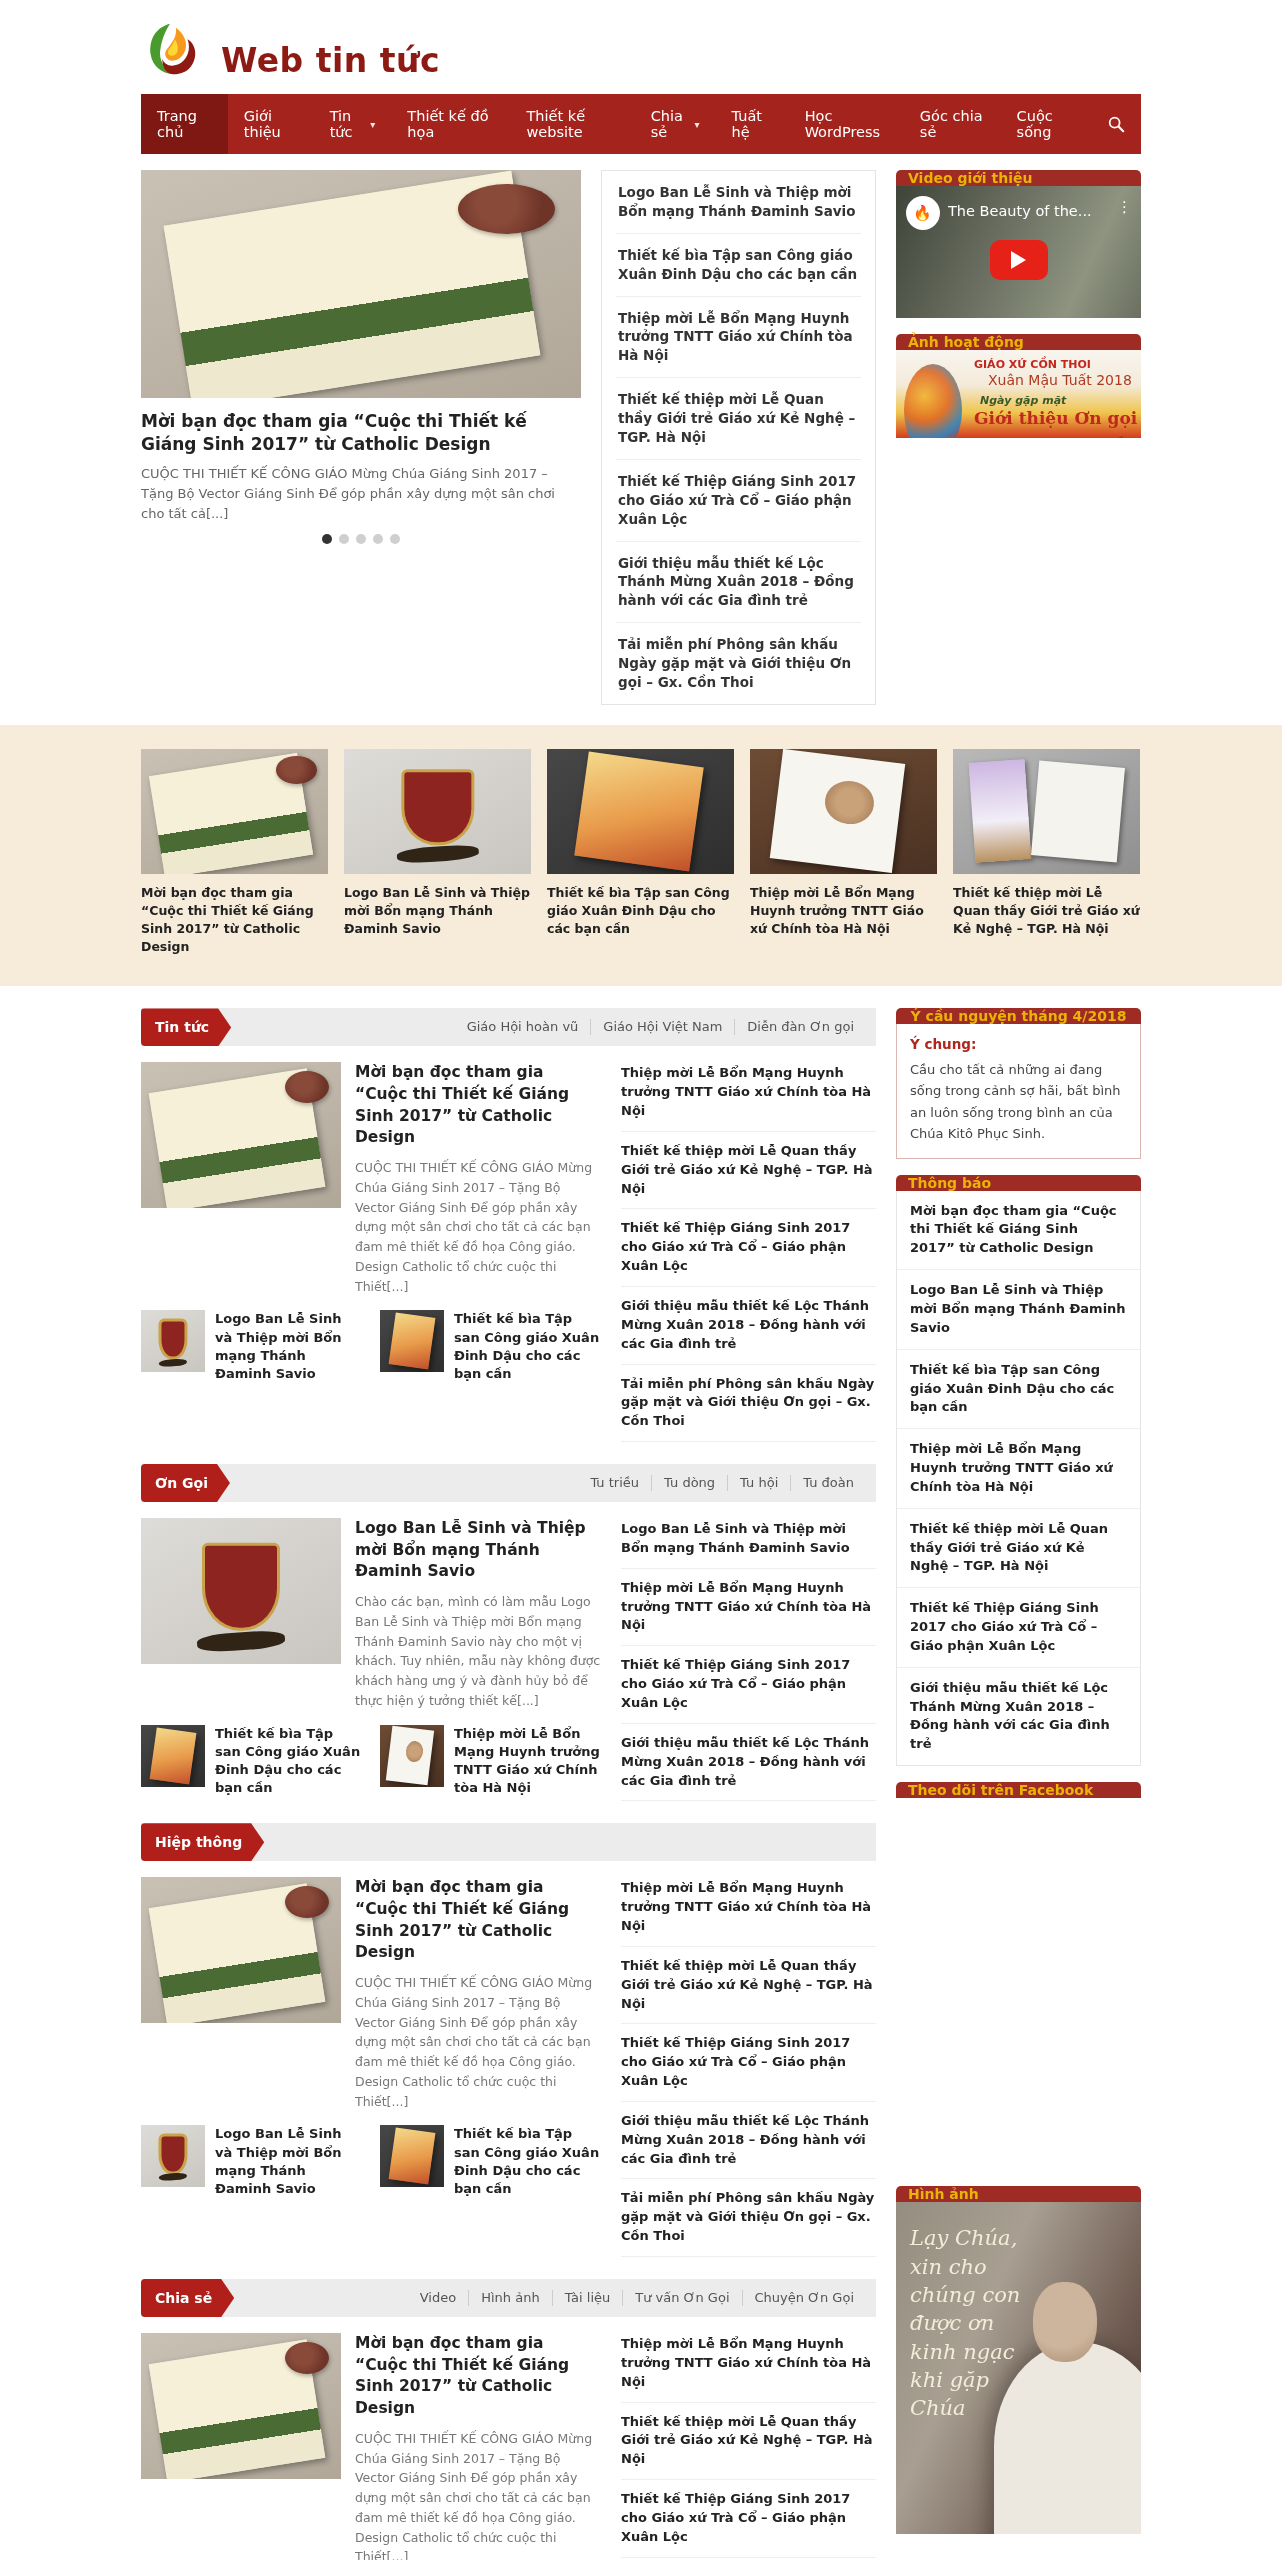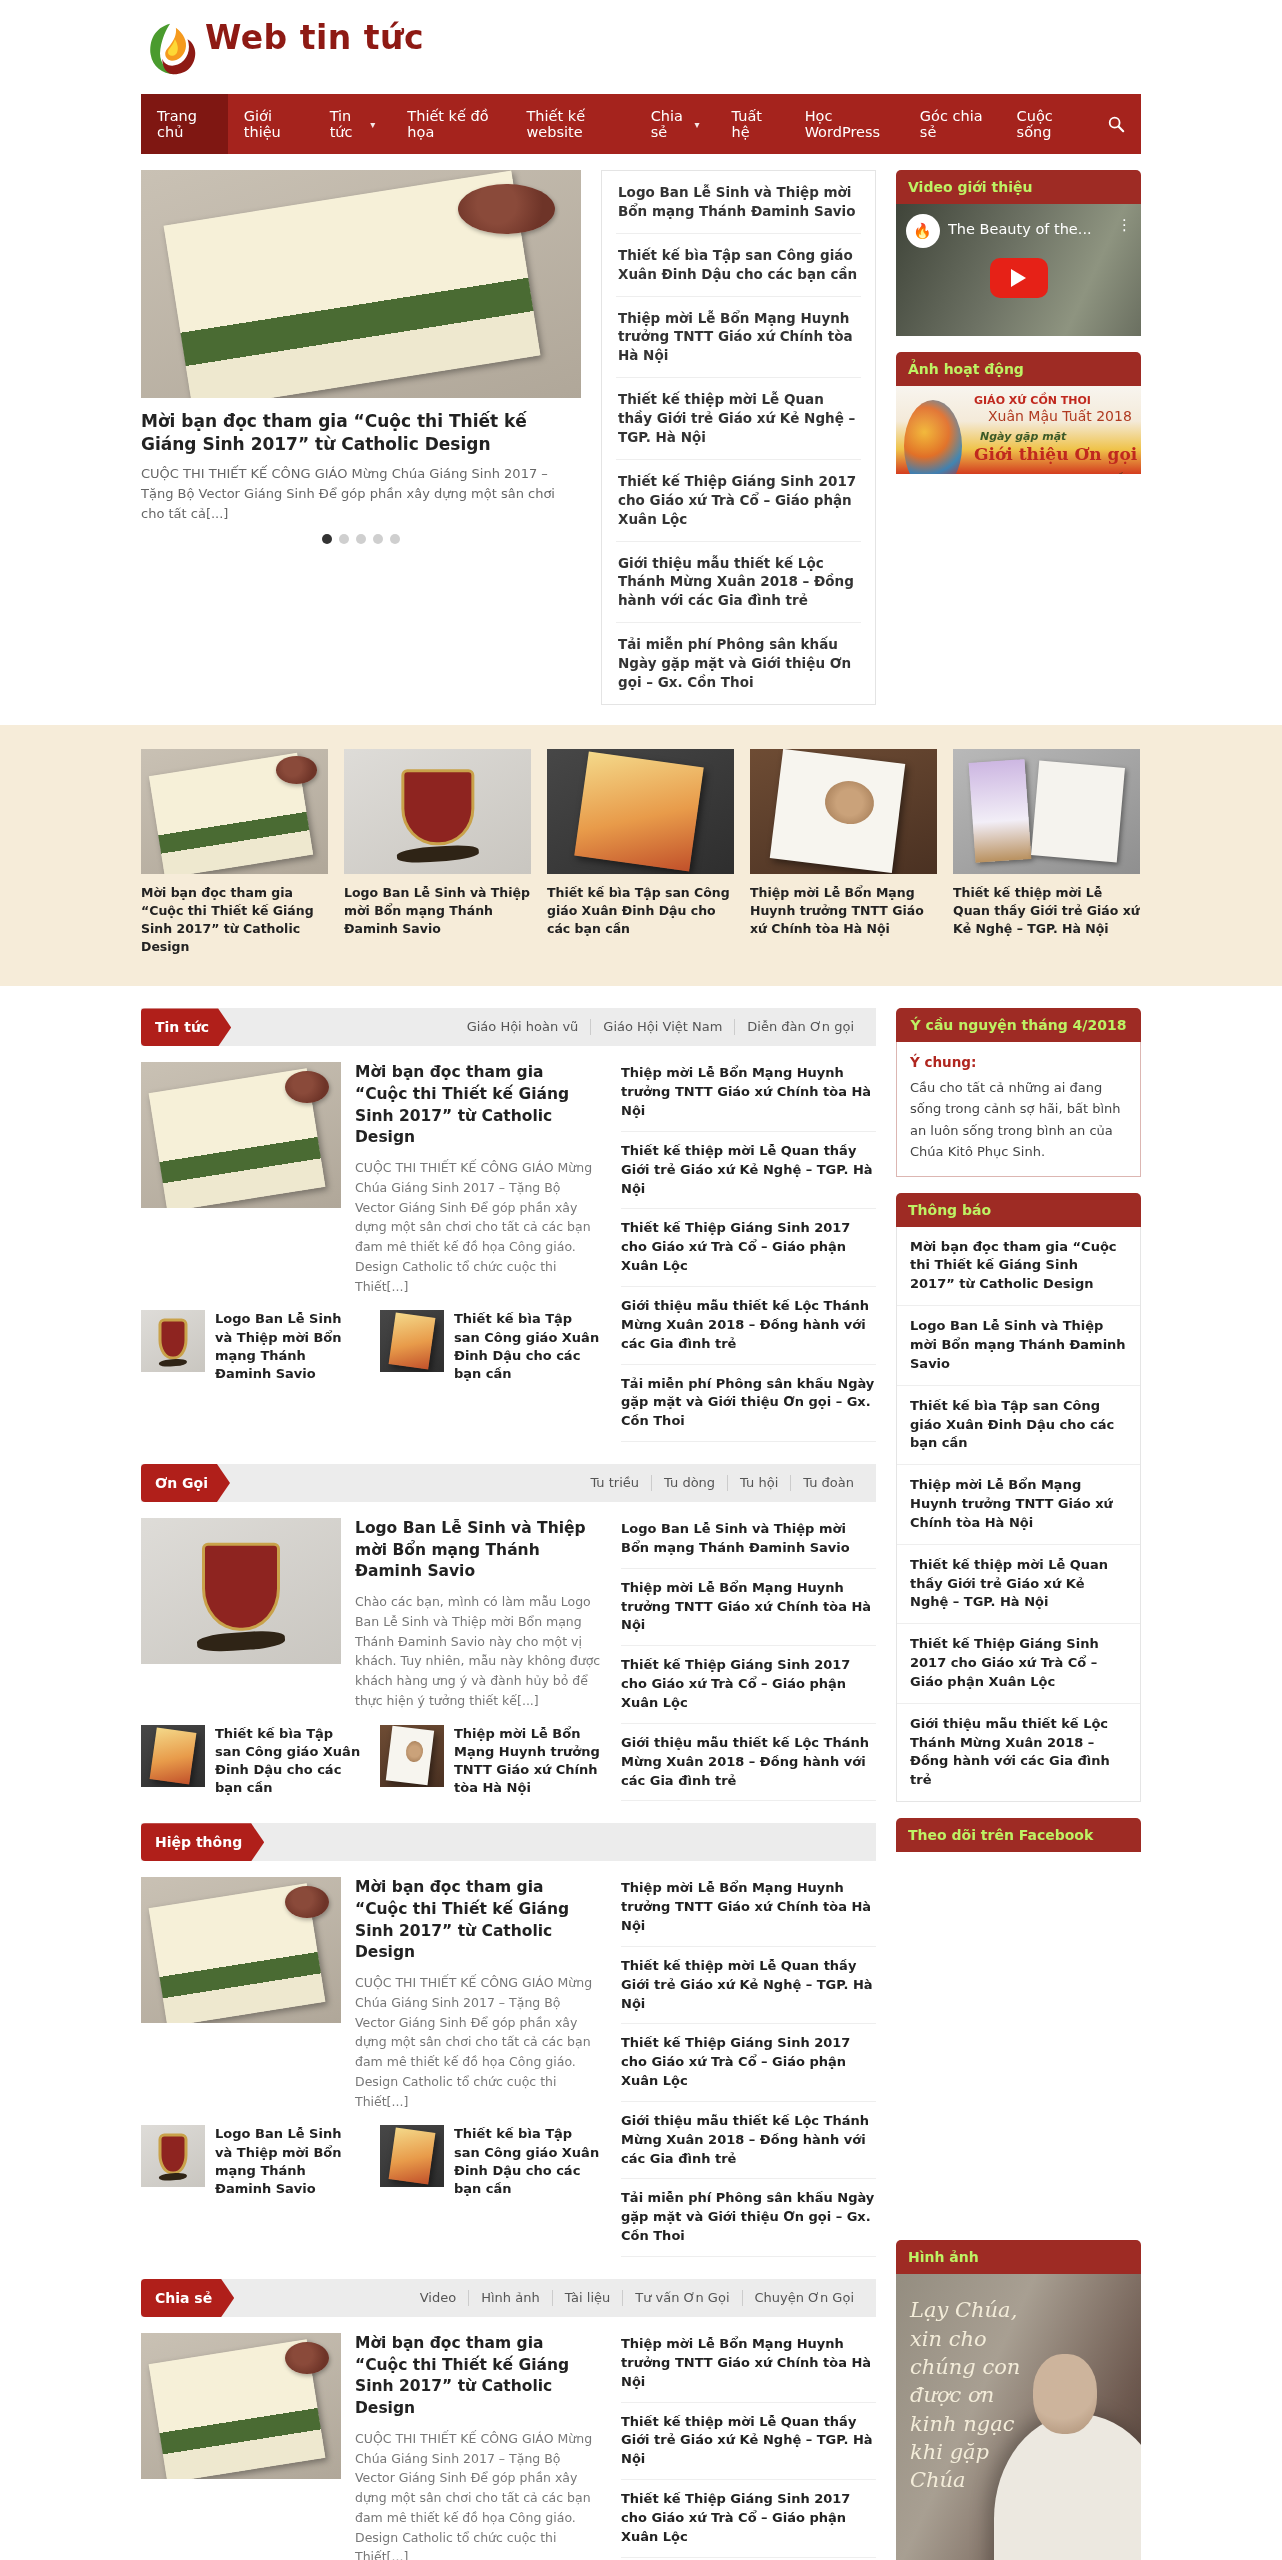--- a/index.html
+++ b/index.html
@@ -1,21 +1,21 @@
 <!DOCTYPE html>
 <html lang="vi"><head>
 <meta charset="utf-8">
 <style>
   * { margin:0; padding:0; box-sizing:border-box; }
   body { width:1282px; background:#fff; font-family:"DejaVu Sans","Liberation Sans",sans-serif; color:#222; }
   .container { width:1000px; margin:0 auto; position:relative; }
 
   
   .site-header { padding:18px 0 14px; }
-  .logo-wrap { display:flex; align-items:flex-start; gap:2px; }
+  .logo-wrap { display:flex; align-items:flex-end; gap:18px; }
   .logo-title { font-size:33px; font-weight:bold; color:#8e1a14; letter-spacing:.5px; }
 
   
   .main-nav { background:#a5231d; height:60px; display:flex; align-items:stretch; }
   .nav-item { display:flex; align-items:center; padding:0 16px; color:#fff; font-size:14.5px; cursor:pointer; text-decoration:none; }
   .nav-item.active { background:#7f1712; }
   .nav-item .caret { font-size:10px; margin-left:5px; opacity:.9; }
   .nav-search { display:flex; align-items:center; padding:0 16px; cursor:pointer; }
 
   
@@ -56,21 +56,21 @@
   .th-invite::after { content:''; position:absolute; left:40%; top:26%; width:26%; height:34%; border-radius:50%;
      background:radial-gradient(circle,#caa27a 40%,#9d7550 100%); transform:rotate(7deg); }
   .th-leaflet { background:linear-gradient(150deg,#b9b9b9,#8f8f8f); }
   .th-leaflet::before { content:''; position:absolute; left:10%; top:10%; width:30%; height:80%;
      background:linear-gradient(180deg,#cdb7e2 0%,#f2eef7 60%,#b9915f 100%); transform:rotate(-4deg); box-shadow:2px 2px 5px rgba(0,0,0,.4); }
   .th-leaflet::after { content:''; position:absolute; right:10%; top:12%; width:46%; height:76%;
      background:#f5f3ee; transform:rotate(5deg); box-shadow:2px 2px 5px rgba(0,0,0,.4); }
 
   
   .widget { margin-bottom:16px; }
-  .widget-header { background:#9e2b24; color:#bef264; font-weight:bold; font-size:14px; padding:9px 12px; border-radius:5px 5px 0 0; }
+  .widget-header { background:#9e2b24; color:#eab308; font-weight:bold; font-size:14px; padding:0 12px; border-radius:5px 5px 0 0; }
   .widget-header.centered { text-align:center; }
   .video-body { height:132px; position:relative; background:linear-gradient(115deg,#3f4439 0%,#6d7264 45%,#8e9480 75%,#6a6f60 100%); }
   .video-avatar { position:absolute; left:10px; top:10px; width:34px; height:34px; border-radius:50%; background:#fff;
      display:flex; align-items:center; justify-content:center; font-size:15px; }
   .video-title { position:absolute; left:52px; top:17px; color:#fff; font-size:14.5px; width:150px; white-space:nowrap; overflow:hidden; }
   .video-menu { position:absolute; right:8px; top:12px; color:#fff; font-size:15px; letter-spacing:1px; cursor:pointer; }
   .video-play { position:absolute; left:50%; top:56%; transform:translate(-50%,-50%); width:58px; height:40px; background:#e62117;
      border-radius:10px; display:flex; align-items:center; justify-content:center; cursor:pointer; }
   .video-play::before { content:''; border-style:solid; border-width:9px 0 9px 15px; border-color:transparent transparent transparent #fff; }
   .poster-body { height:88px; position:relative; overflow:hidden;

